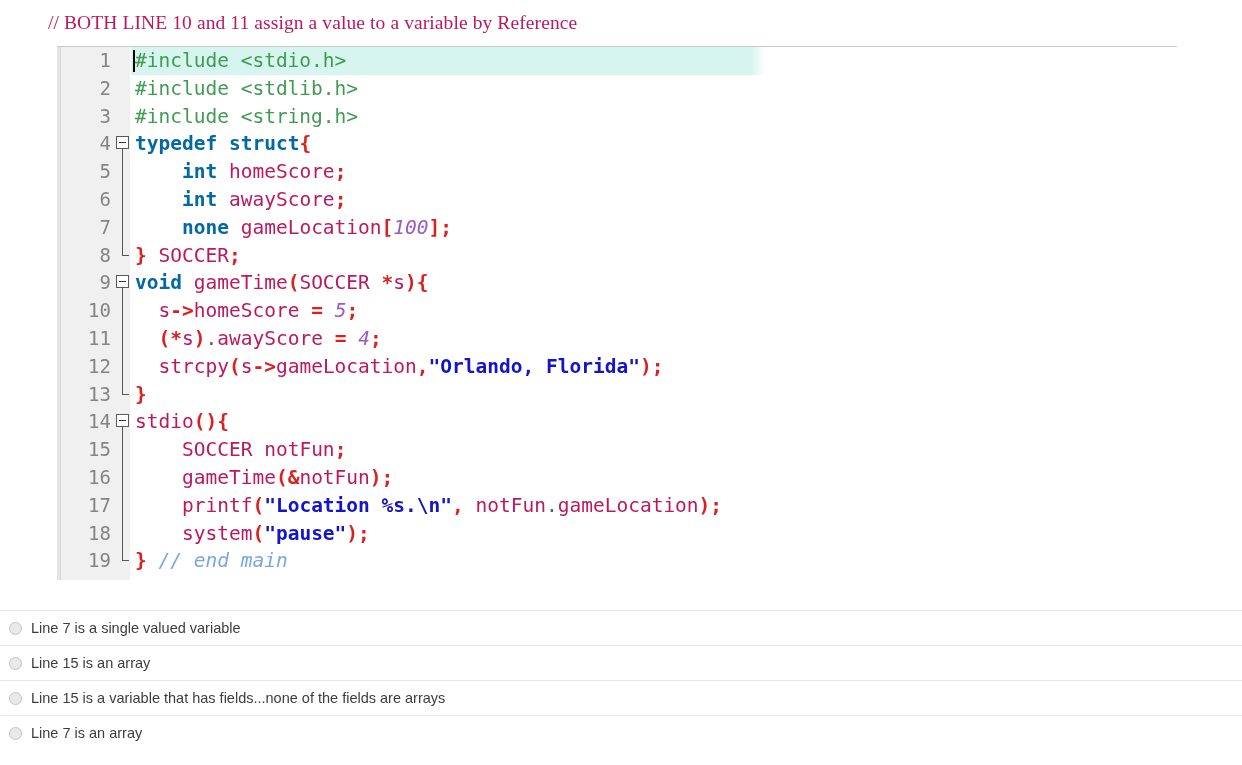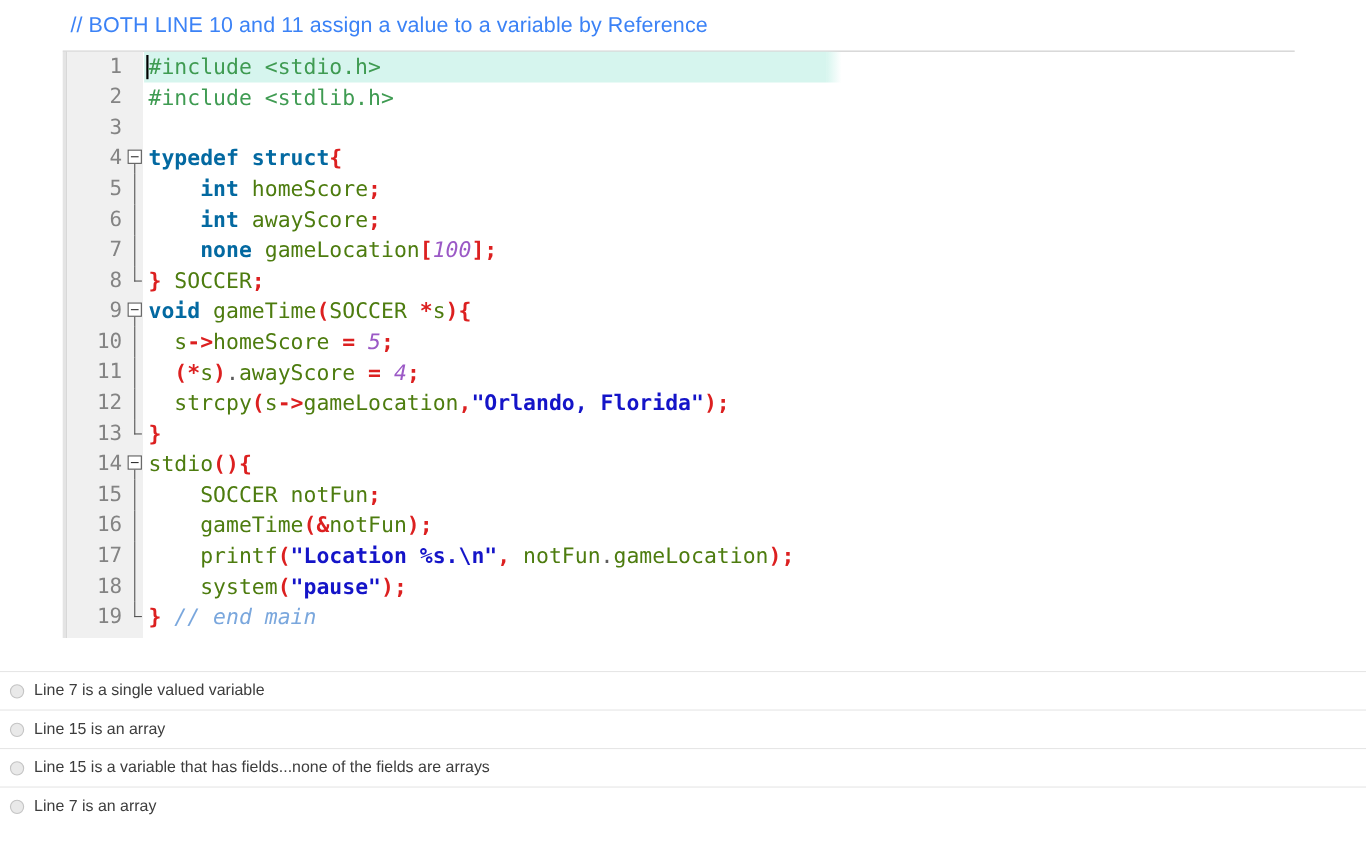--- a/index.html
+++ b/index.html
@@ -12,25 +12,25 @@
     height: 765px;
     background: #ffffff;
     font-family: "Liberation Sans", sans-serif;
     overflow: hidden;
     position: relative;
   }
 
   
   .question-title {
     position: absolute;
-    left: 64px;
+    left: 48px;
     top: 12px;
     font-size: 19.5px;
-    color: #3b82f6;
-    font-family: Liberation Sans, sans-serif;
+    color: #be185d;
+    font-family: Liberation Serif, serif;
     letter-spacing: 0.1px;
     white-space: nowrap;
   }
 
   
   .code-editor {
     position: absolute;
     left: 57px;
     top: 46px;
     width: 1120px;
@@ -173,21 +173,21 @@
     left: 0px;
     top: 13px;
     width: 7px;
     height: 1px;
     background: #555555;
   }
 
   
   .t-pre   { color: #3f9b52; }
   .t-kw    { color: #0369a1; font-weight: bold; }
-  .t-id    { color: #4d7c0f; }
+  .t-id    { color: #be185d; }
   .t-op    { color: #dc2020; font-weight: bold; }
   .t-num   { color: #9b59c6; font-style: italic; }
   .t-str   { color: #1414c8; font-weight: bold; }
   .t-cmt   { color: #7aa7dd; font-style: italic; }
   .t-plain { color: #5c5c5c; }
 
   
   .options {
     position: absolute;
     left: 0px;
@@ -224,21 +224,21 @@
 <body>
 
 <div class="question-title">// BOTH LINE 10 and 11 assign a value to a variable by Reference</div>
 
 <div class="code-editor">
   <div class="editor-left-rail"></div>
   <div class="gutter"></div>
   <div class="code-surface" id="code-surface">
       <div class="code-line"><div class="line-highlight"></div><div class="caret"></div><span class="lineno">1</span><span class="foldcell"></span><span class="codetext"><span class="t-pre">#include &lt;stdio.h&gt;</span></span></div>
       <div class="code-line"><span class="lineno">2</span><span class="foldcell"></span><span class="codetext"><span class="t-pre">#include &lt;stdlib.h&gt;</span></span></div>
-      <div class="code-line"><span class="lineno">3</span><span class="foldcell"></span></div>
+      <div class="code-line"><span class="lineno">3</span><span class="foldcell"></span><span class="codetext"><span class="t-pre">#include &lt;string.h&gt;</span></span></div>
       <div class="code-line"><span class="lineno">4</span><span class="foldcell"><span class="fold-box"></span><span class="fold-line"></span></span><span class="codetext"><span class="t-kw">typedef</span> <span class="t-kw">struct</span><span class="t-op">{</span></span></div>
       <div class="code-line"><span class="lineno">5</span><span class="foldcell"><span class="fold-thru"></span></span><span class="codetext">    <span class="t-kw">int</span> <span class="t-id">homeScore</span><span class="t-op">;</span></span></div>
       <div class="code-line"><span class="lineno">6</span><span class="foldcell"><span class="fold-thru"></span></span><span class="codetext">    <span class="t-kw">int</span> <span class="t-id">awayScore</span><span class="t-op">;</span></span></div>
       <div class="code-line"><span class="lineno">7</span><span class="foldcell"><span class="fold-thru"></span></span><span class="codetext">    <span class="t-kw">none</span> <span class="t-id">gameLocation</span><span class="t-op">[</span><span class="t-num">100</span><span class="t-op">]</span><span class="t-op">;</span></span></div>
       <div class="code-line"><span class="lineno">8</span><span class="foldcell"><span class="fold-end"></span></span><span class="codetext"><span class="t-op">}</span> <span class="t-id">SOCCER</span><span class="t-op">;</span></span></div>
       <div class="code-line"><span class="lineno">9</span><span class="foldcell"><span class="fold-box"></span><span class="fold-line"></span></span><span class="codetext"><span class="t-kw">void</span> <span class="t-id">gameTime</span><span class="t-op">(</span><span class="t-id">SOCCER</span> <span class="t-op">*</span><span class="t-id">s</span><span class="t-op">)</span><span class="t-op">{</span></span></div>
       <div class="code-line"><span class="lineno">10</span><span class="foldcell"><span class="fold-thru"></span></span><span class="codetext">  <span class="t-id">s</span><span class="t-op">-&gt;</span><span class="t-id">homeScore</span> <span class="t-op">=</span> <span class="t-num">5</span><span class="t-op">;</span></span></div>
       <div class="code-line"><span class="lineno">11</span><span class="foldcell"><span class="fold-thru"></span></span><span class="codetext">  <span class="t-op">(</span><span class="t-op">*</span><span class="t-id">s</span><span class="t-op">)</span><span class="t-plain">.</span><span class="t-id">awayScore</span> <span class="t-op">=</span> <span class="t-num">4</span><span class="t-op">;</span></span></div>
       <div class="code-line"><span class="lineno">12</span><span class="foldcell"><span class="fold-thru"></span></span><span class="codetext">  <span class="t-id">strcpy</span><span class="t-op">(</span><span class="t-id">s</span><span class="t-op">-&gt;</span><span class="t-id">gameLocation</span><span class="t-op">,</span><span class="t-str">"Orlando, Florida"</span><span class="t-op">)</span><span class="t-op">;</span></span></div>
       <div class="code-line"><span class="lineno">13</span><span class="foldcell"><span class="fold-end"></span></span><span class="codetext"><span class="t-op">}</span></span></div>

